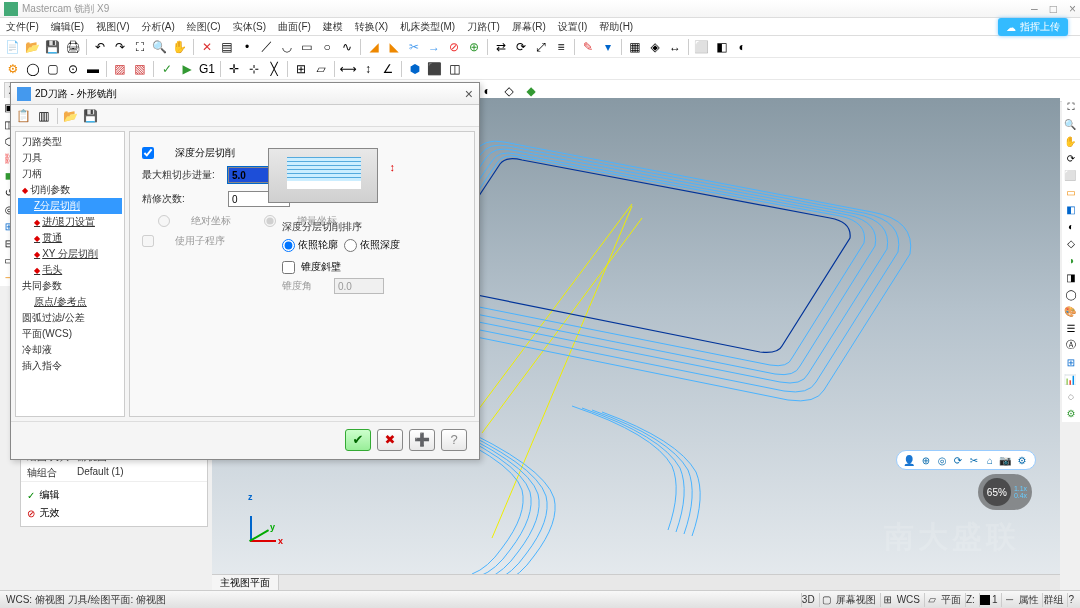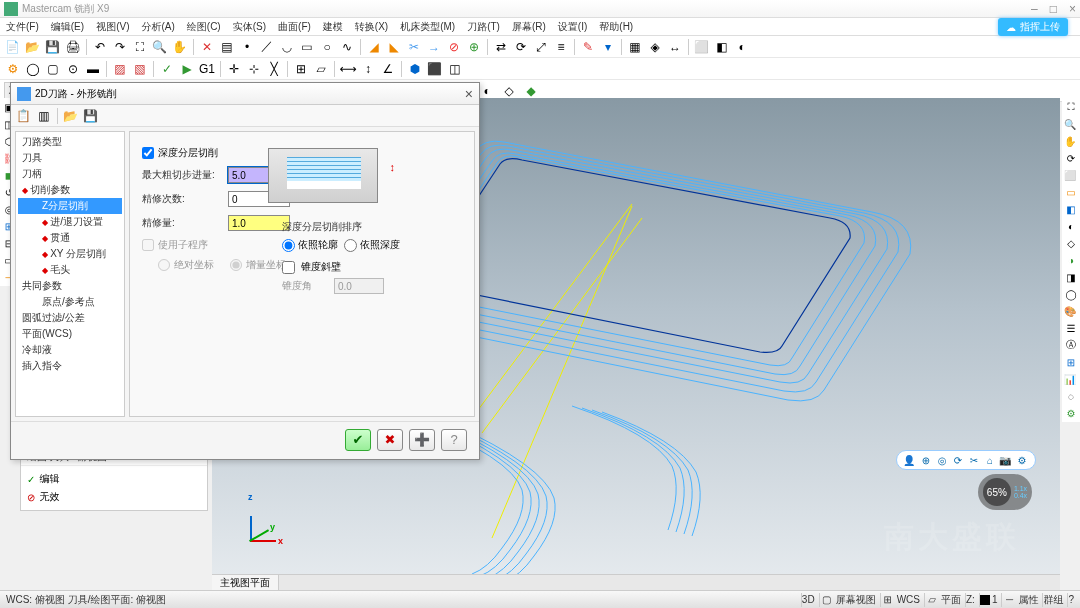--- a/index.html
+++ b/index.html
@@ -47,30 +47,30 @@
 .dialog { position:absolute; left:10px; top:82px; width:470px; height:378px; background:#f5f5f5; border:1px solid #888; box-shadow:2px 2px 6px rgba(0,0,0,0.2); }
 .dialog-title { height:22px; background:linear-gradient(#fff,#f0f0f0); border-bottom:1px solid #ccc; display:flex; align-items:center; padding:0 6px; }
 .dialog-title .icon { width:14px; height:14px; background:#49e; margin-right:4px; }
 .dialog-title .close { margin-left:auto; font-size:14px; color:#555; }
 .dialog-toolbar { height:22px; display:flex; align-items:center; padding:0 4px; gap:2px; border-bottom:1px solid #ddd; background:#f8f8f8; }
 
 .dialog-body { display:flex; height:294px; }
 .tree { width:110px; border:1px solid #ccc; background:#fff; margin:4px; overflow-y:auto; padding:2px; font-size:10px; }
 .tree-item { padding:1px 0 1px 14px; color:#333; white-space:nowrap; }
 .tree-item.lv0 { padding-left:4px; }
-.tree-item.lv1 { padding-left:24px; }
+.tree-item.lv1 { padding-left:16px;text-decoration:underline; }
 .tree-item.sel { background:#3399ff; color:#fff; }
 .tree-item .dot { color:#d00; font-size:8px; margin-right:2px; }
 
 .dialog-content { flex:1; padding:8px 12px; background:#f5f5f5; margin:4px 4px 4px 0; border:1px solid #ccc; background:#f9f9f9; position:relative; }
 .field-row { display:flex; align-items:center; margin:6px 0; height:18px; gap:8px; }
 .field-label { width:78px; color:#333; }
 .field-input { width:62px; height:16px; border:1px solid #888; background:#fff; padding:0 3px; font-size:10px; }
 .field-input.yellow { background:#ffff80; }
-.checkbox-row { display:flex; align-items:center; gap:4px; margin:6px 0; }
+.checkbox-row { display:flex; align-items:center; gap:21px; margin:6px 0; }
 .checkbox-row input { width:12px; height:12px; }
 .diagram { position:absolute; left:138px; top:16px; width:110px; height:55px; border:1px solid #888; background:linear-gradient(#e8e8e8,#d0d0d0); }
 .diagram-inner { position:absolute; left:18px; top:8px; width:74px; height:32px; background:#fff; }
 .diagram-line { height:4px; border-top:1px solid #5ad; background:#cef; }
 .diagram-arrow { position:absolute; right:-18px; top:12px; color:#d00; font-size:11px; }
 
 .sub-group { position:absolute; left:152px; top:88px; }
 .sub-group .sub-field { display:flex; align-items:center; gap:6px; margin:4px 0; }
 .sub-group .radio { display:flex; align-items:center; gap:3px; }
 .sub-group .mini-input { width:50px; height:16px; border:1px solid #bbb; background:#f0f0f0; padding:0 3px; font-size:10px; color:#999; }
@@ -383,20 +383,24 @@
         <span class="v">1</span>
       </div>
       <div class="row">
         <span class="k">半径补正</span>
         <span class="v">1</span>
       </div>
       <div class="row">
         <span class="k">绘图/刀具</span>
         <span class="v">俯视图</span>
       </div>
+      <div class="row">
+        <span class="k">轴组合</span>
+        <span class="v">Default (1)</span>
+      </div>
     </div>
   <div class="actions">
     <div>
         <span class="chk-g">✓</span>
         <span>编辑</span>
       </div>
     <div>
         <span class="chk-r">⊘</span>
         <span>无效</span>
       </div>
@@ -434,52 +438,48 @@
         <div class="tree-item lv0">冷却液</div>
         <div class="tree-item lv0">插入指令</div>
       </div>
     <div class="dialog-content">
       <div class="checkbox-row">
         <input type="checkbox" checked="" style="">
         <span>深度分层切削</span>
       </div>
       <div class="field-row">
         <span class="field-label">最大粗切步进量:</span>
-        <input class="field-input yellow" style="background: #c4b5fd; outline: rgb(0, 102, 204) solid 1px;" value="5.0">
+        <input class="field-input yellow" style="background: #1d4ed8; outline: rgb(0, 102, 204) solid 1px; font-weight: bold;" value="5.0">
       </div>
       <div class="field-row">
         <span class="field-label">精修次数:</span>
         <input class="field-input" value="0" style="">
-      </div>
-      <div class="field-row">
-        <span class="field-label">精修量:</span>
-        <input class="field-input yellow" value="1.0" style="">
       </div>
 
       <div class="diagram">
         <div class="diagram-inner">
           <div class="diagram-line"></div>
             <div class="diagram-line"></div>
           <div class="diagram-line"></div>
             <div class="diagram-line"></div>
           <div class="diagram-line"></div>
             <div class="diagram-line"></div>
         </div>
         <div class="diagram-arrow">↕</div>
       </div>
 
-      <div class="checkbox-row">
-        <input type="checkbox" disabled="" style="">
-        <span style="color:#999">使用子程序</span>
-      </div>
       <div class="checkbox-row" style="padding-left:16px;color:#999">
         <input type="radio" disabled="" style="">
         <span>绝对坐标</span>
         <input type="radio" disabled="" checked="" style="margin-left: 12px;">
         <span>增量坐标</span>
+      </div>
+      <div class="checkbox-row">
+        <input type="checkbox" disabled="" style="">
+        <span style="color:#999">使用子程序</span>
       </div>
 
       <div class="sub-group">
         <div style="color:#333">深度分层切削排序</div>
         <div class="sub-field">
           <label class="radio">
               <input type="radio" checked="" style="">
               <span>依照轮廓</span>
             </label>
           <label class="radio">

